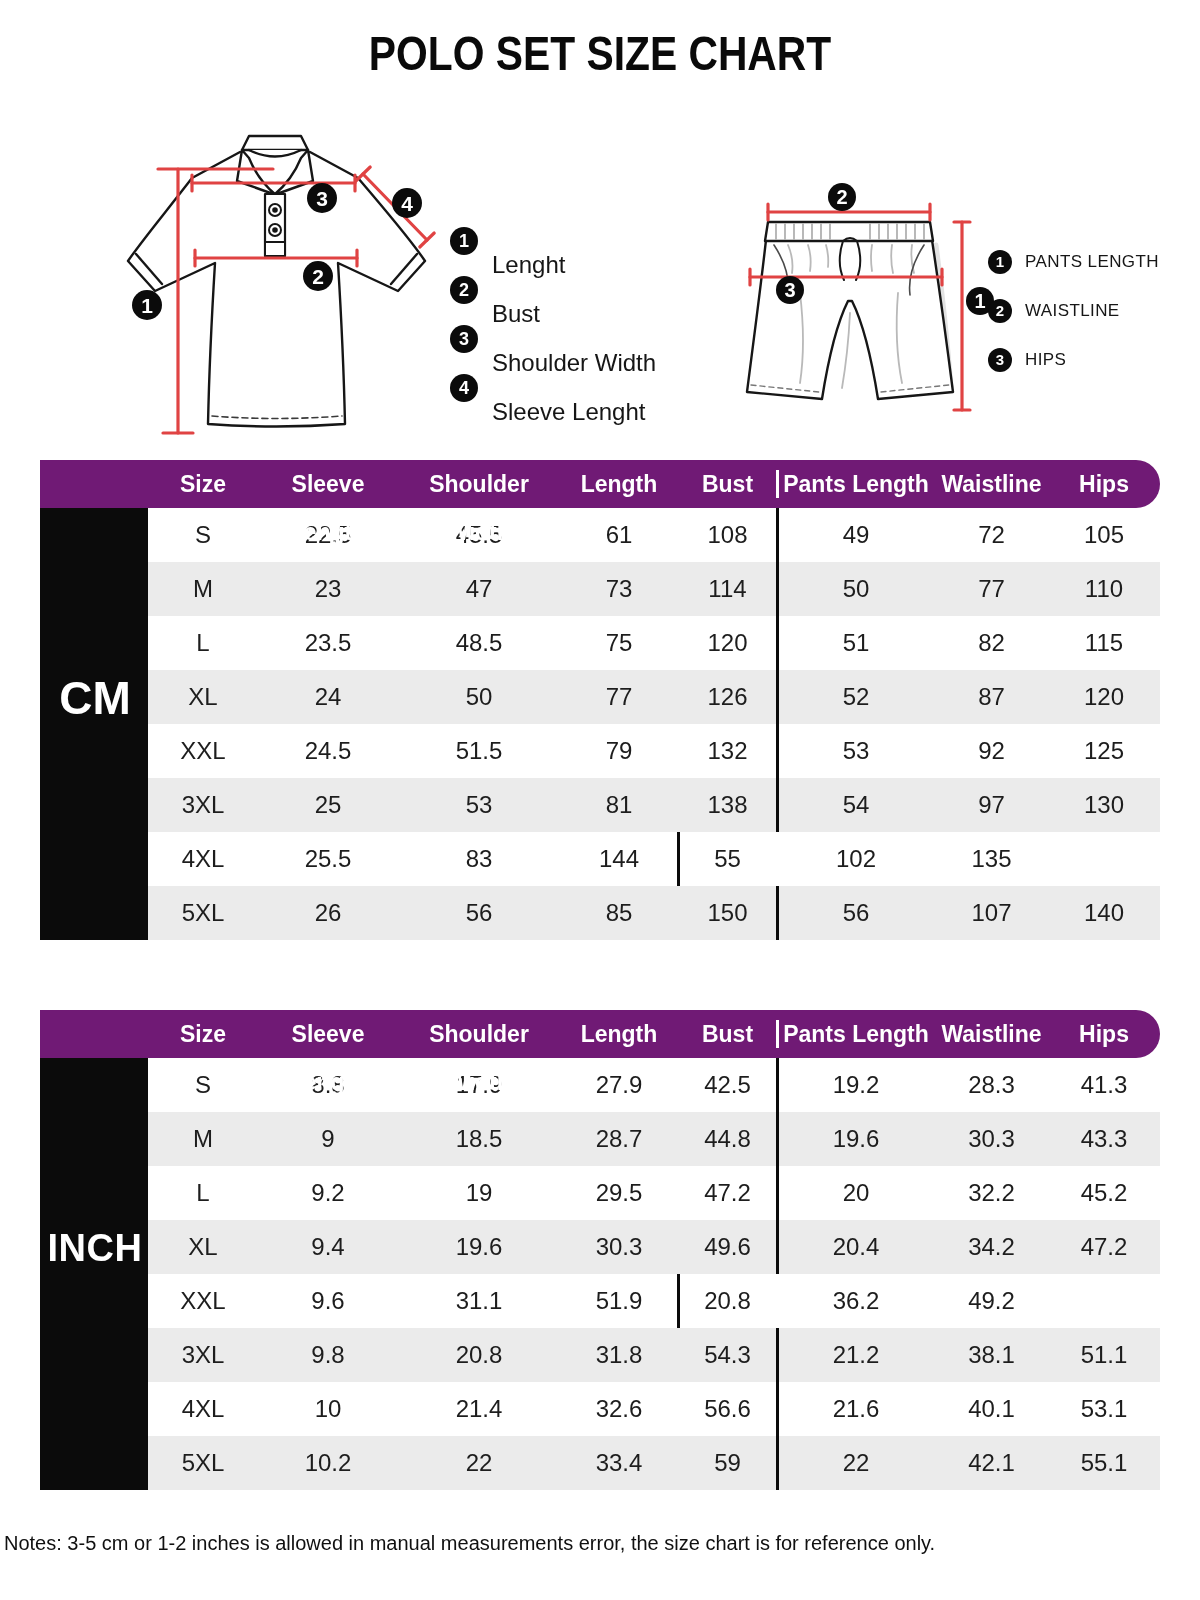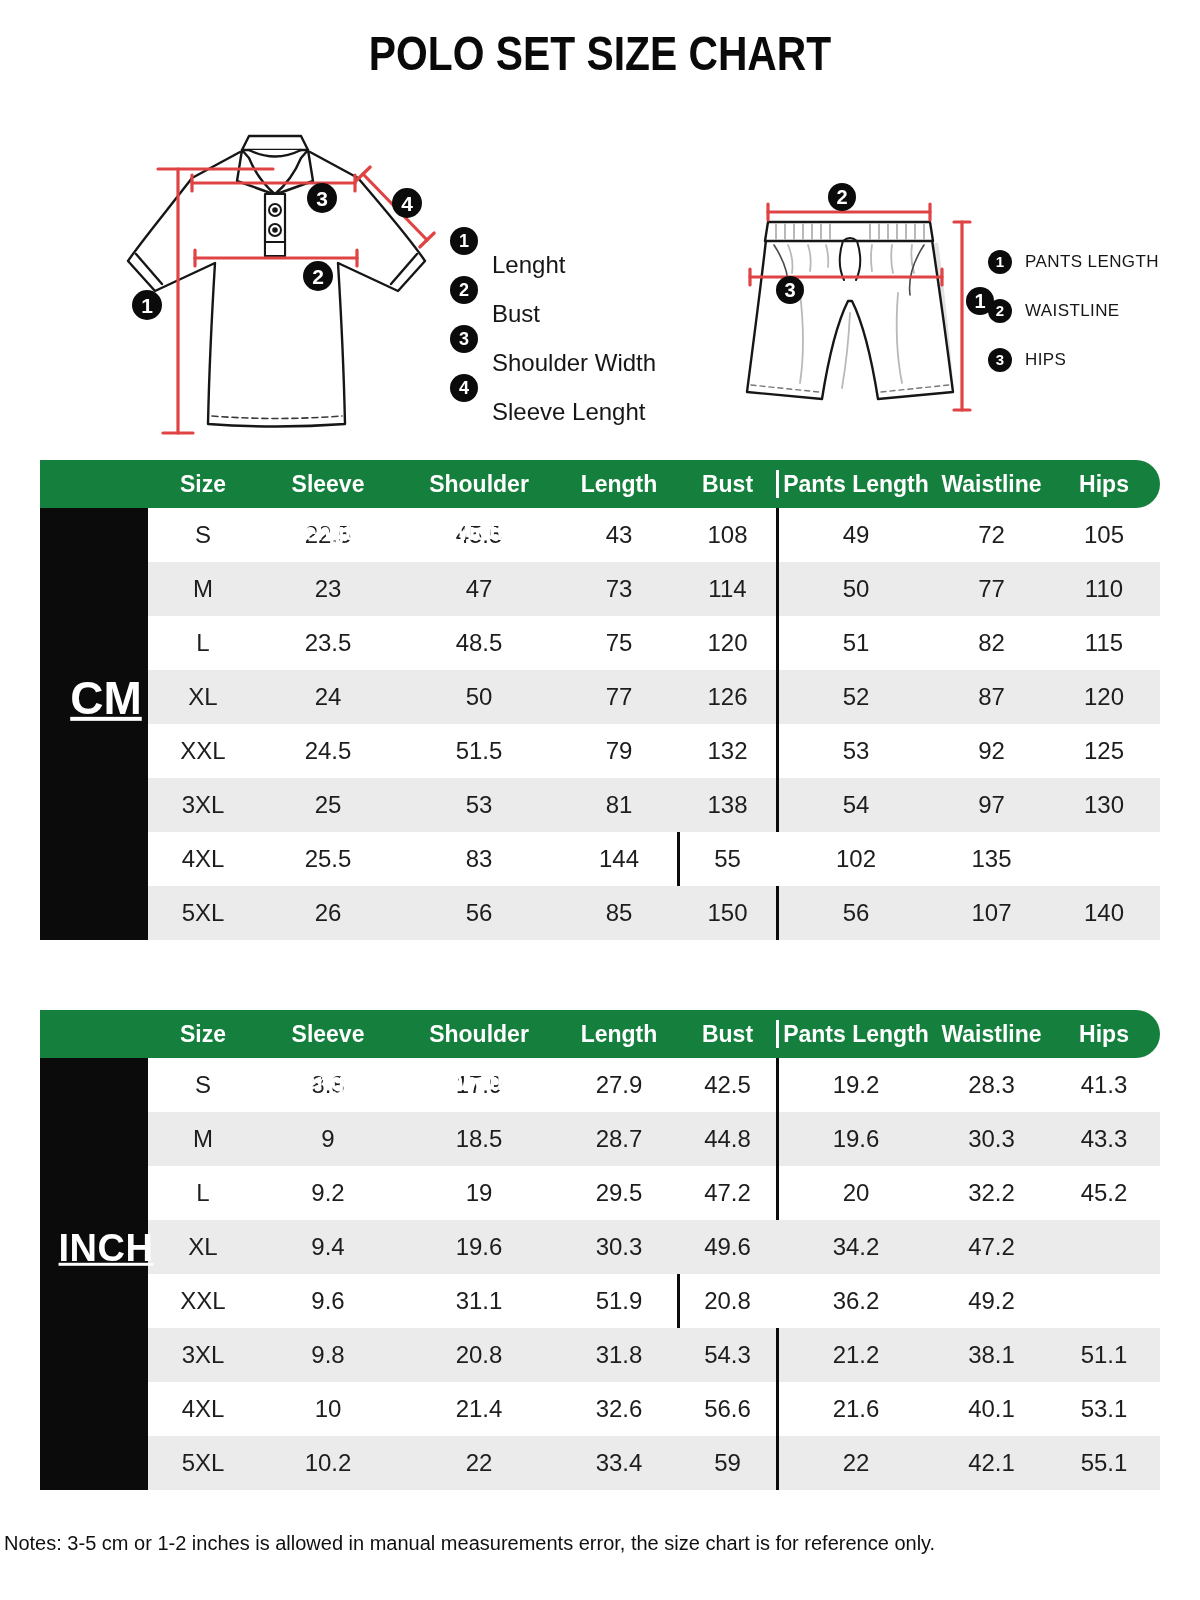--- a/index.html
+++ b/index.html
@@ -27,27 +27,27 @@
   .legend-shirt .badge{width:28px;height:28px;line-height:28px;font-size:18px;}
   .legend-shirt .legend-label{font-size:24px;color:#161616;margin-top:48px;}
   .legend-shorts{left:988px;top:249px;gap:23px;}
   .legend-shorts .legend-item{height:26px;gap:13px;}
   .legend-shorts .badge{width:24px;height:24px;line-height:24px;font-size:15px;}
   .legend-shorts .legend-label{font-size:17px;letter-spacing:.4px;color:#161616;}
   
   .chart{position:absolute;left:40px;width:1120px;height:480px;}
   .chart .side{position:absolute;left:0;top:0;width:108px;height:100%;background:#0b0b0b;}
   .chart .unit{
-    position:absolute;left:12px;top:50%;width:108px;transform:translateY(-54%);
-    text-align:center;color:#fff;font-weight:800;z-index:3;text-decoration:underline;
+    position:absolute;left:1px;top:50%;width:108px;transform:translateY(-54%);
+    text-align:center;color:#fff;font-weight:800;z-index:3;
   }
   .chart.cm .unit{font-size:46px;}
   .chart.inch .unit{font-size:38px;letter-spacing:.5px;}
   .thead{
-    position:relative;z-index:2;height:48px;background:#15803d;border-radius:0 26px 26px 0;
+    position:relative;z-index:2;height:48px;background:#701a75;border-radius:0 26px 26px 0;
     display:grid;grid-template-columns:108px 110px 140px 162px 118px 99px 158px 113px 112px;
     align-items:center;
   }
   .hcell{position:relative;color:#fff;font-weight:700;font-size:23px;text-align:center;line-height:48px;height:48px;}
   .hcell.div-head::before{
     content:"";position:absolute;left:-1px;top:10px;bottom:10px;width:3px;background:#fff;
   }
   .tbody{margin-left:108px;}
   .trow{
     display:grid;grid-template-columns:110px 140px 162px 118px 99px 158px 113px 112px;
@@ -243,21 +243,21 @@
         <div class="hcell">Bust</div>
         <div class="hcell div-head">Pants Length</div>
         <div class="hcell">Waistline</div>
         <div class="hcell">Hips</div>
       </div>
     <div class="tbody">
         <div class="trow">
           <div class="tcell">S</div>
           <div class="tcell">22.5</div>
           <div class="tcell">45.5</div>
-          <div class="tcell">43</div>
+          <div class="tcell">61</div>
           <div class="tcell">108</div>
           <div class="tcell div-body">49</div>
           <div class="tcell">72</div>
           <div class="tcell">105</div>
         </div>
         <div class="trow alt">
           <div class="tcell">M</div>
           <div class="tcell">23</div>
           <div class="tcell">47</div>
           <div class="tcell">73</div>
@@ -372,20 +372,21 @@
           <div class="tcell div-body">20</div>
           <div class="tcell">32.2</div>
           <div class="tcell">45.2</div>
         </div>
         <div class="trow alt">
           <div class="tcell">XL</div>
           <div class="tcell">9.4</div>
           <div class="tcell">19.6</div>
           <div class="tcell">30.3</div>
           <div class="tcell">49.6</div>
+          <div class="tcell div-body">20.4</div>
           <div class="tcell">34.2</div>
           <div class="tcell">47.2</div>
         </div>
         <div class="trow">
           <div class="tcell">XXL</div>
           <div class="tcell">9.6</div>
           <div class="tcell">31.1</div>
           <div class="tcell">51.9</div>
           <div class="tcell div-body">20.8</div>
           <div class="tcell">36.2</div>

